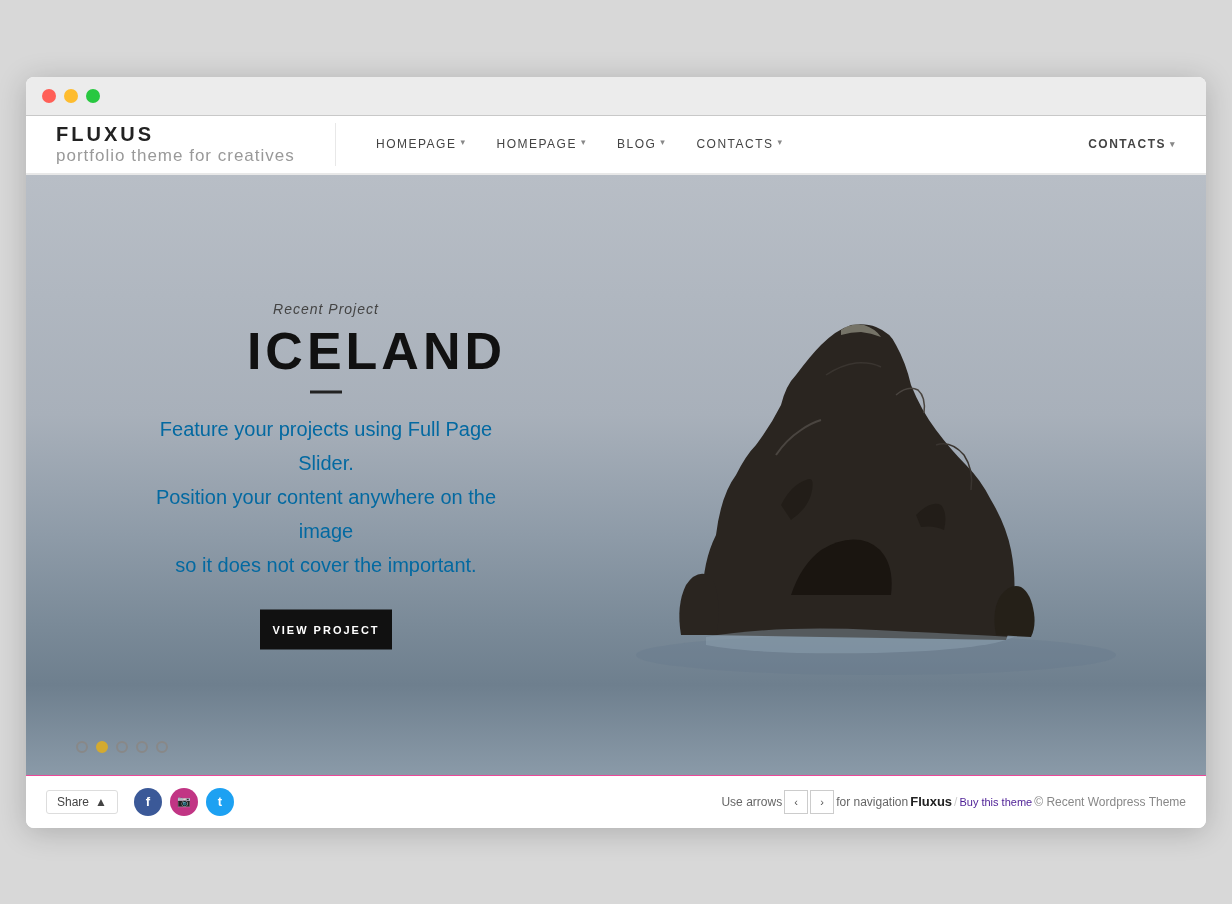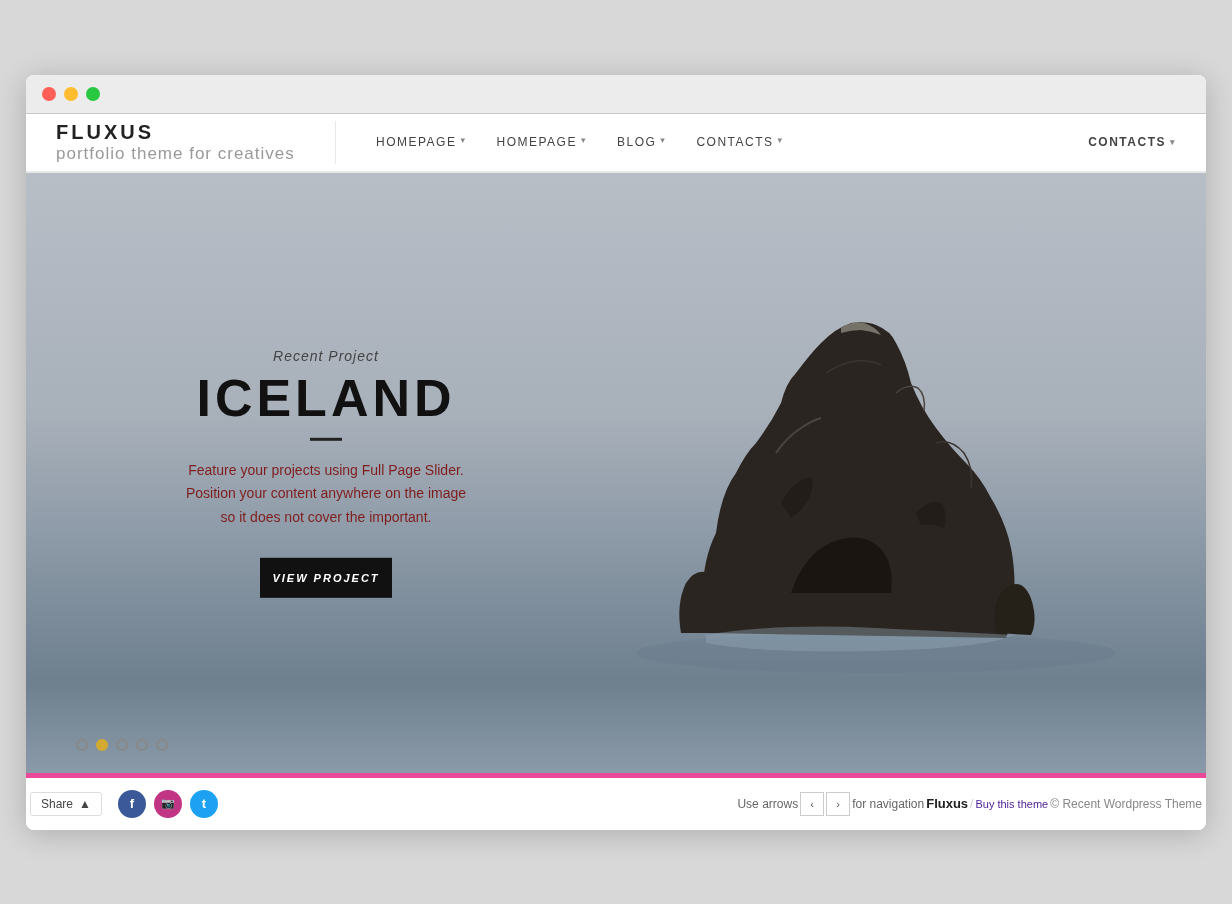--- a/index.html
+++ b/index.html
@@ -137,45 +137,45 @@
       font-style: italic;
     }
     .hero-title {
       font-size: 52px;
       font-weight: 900;
       color: #111;
       letter-spacing: 4px;
       text-transform: uppercase;
       line-height: 1;
       margin-bottom: 14px;
+      text-align: right;
     }
     .hero-divider {
       width: 32px;
       height: 3px;
       background: #222;
       margin: 0 auto 18px;
     }
     .hero-desc {
-      font-size: 14px;
-      color: #7f1d1d;
+      font-size: 20px;
+      color: #0369a1;
       line-height: 1.7;
       margin-bottom: 28px;
     }
     .hero-btn {
       display: inline-block;
       background: #111;
       color: #fff;
       font-size: 11px;
       font-weight: 700;
       letter-spacing: 2px;
       padding: 14px 12px;
       cursor: pointer;
       border: none;
       text-transform: uppercase;
-      font-style: italic;
     }
 
     
     .slider-dots {
       position: absolute;
       bottom: 22px;
       left: 50px;
       display: flex;
       gap: 8px;
       align-items: center;
@@ -190,22 +190,22 @@
     }
     .dot.active {
       background: #d4aa30;
       border-color: #d4aa30;
     }
 
     
     .footer-bar {
       display: flex;
       align-items: center;
-      padding: 12px 4px;
-      border-top: 5px solid #ec4899;
+      padding: 12px 20px;
+      border-top: 1px solid #ec4899;
       background: #fff;
     }
     .share-btn {
       display: flex;
       align-items: center;
       gap: 6px;
       font-size: 12px;
       color: #444;
       cursor: pointer;
       margin-right: 16px;

